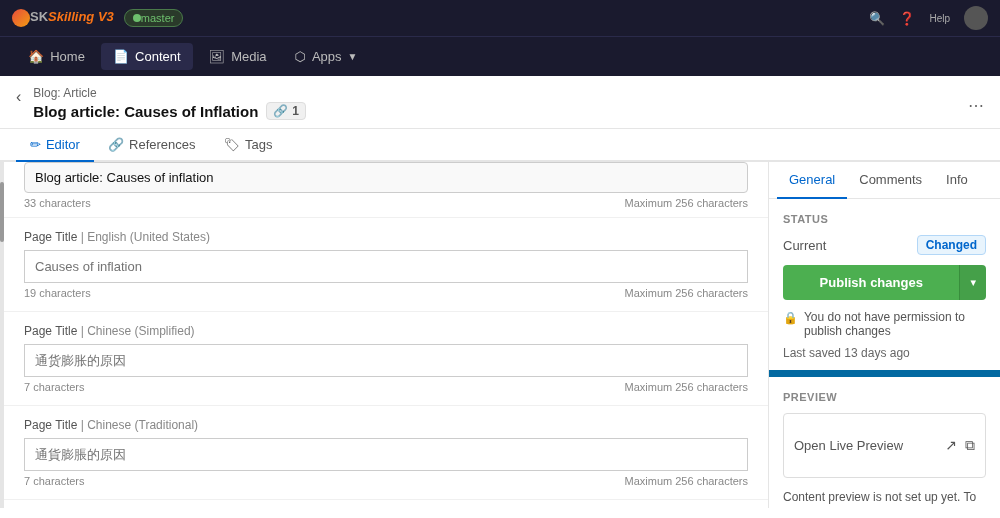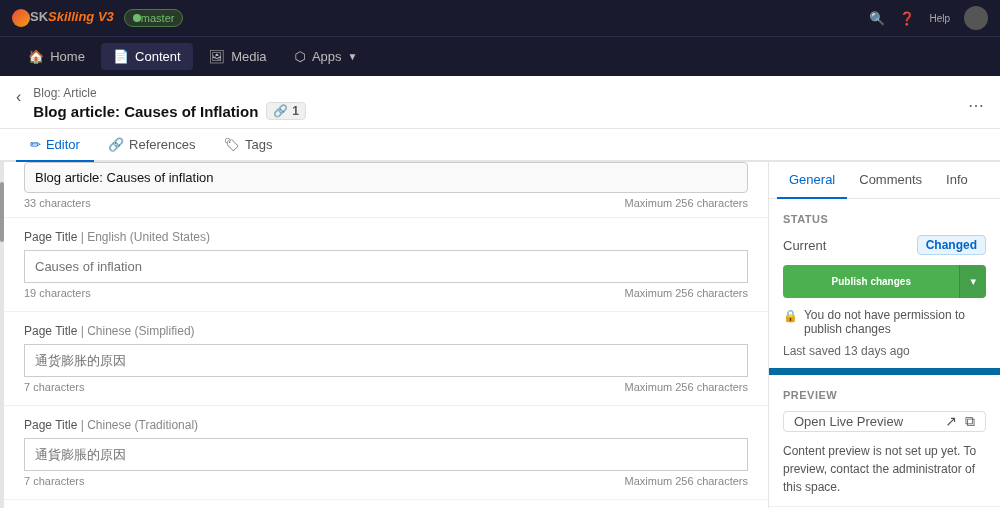--- a/index.html
+++ b/index.html
@@ -211,21 +211,21 @@
       border-radius: 4px;
       overflow: hidden;
       margin-bottom: 10px;
     }
     .publish-btn {
       flex: 1;
       background: #4caf50;
       color: #fff;
       border: none;
       padding: 10px 32px;
-      font-size: 10px;
+      font-size: 13px;
       font-weight: 600;
       cursor: pointer;
     }
     .publish-caret {
       background: #45a049;
       color: #fff;
       border: none;
       padding: 10px 10px;
       cursor: pointer;
       border-left: 1px solid #388e3c;
@@ -244,21 +244,21 @@
     .last-saved { font-size: 12px; color: #666; }
 
     
     .preview-section { padding: 14px 14px 10px; border-bottom: 1px solid #f0f0f0; }
     .preview-btn-row {
       display: flex;
       align-items: center;
       justify-content: space-between;
       border: 1px solid #ddd;
       border-radius: 4px;
-      padding: 1px 10px;
+      padding: 23px 10px;
       margin-bottom: 10px;
     }
     .preview-btn-label { font-size: 13px; color: #555; }
     .preview-icons { display: flex; gap: 8px; color: #555; font-size: 14px; }
     .preview-icons span { cursor: pointer; }
     .preview-note { font-size: 12px; color: #555; line-height: 1.5; }
   </style>
 </head>
 <body>
 

